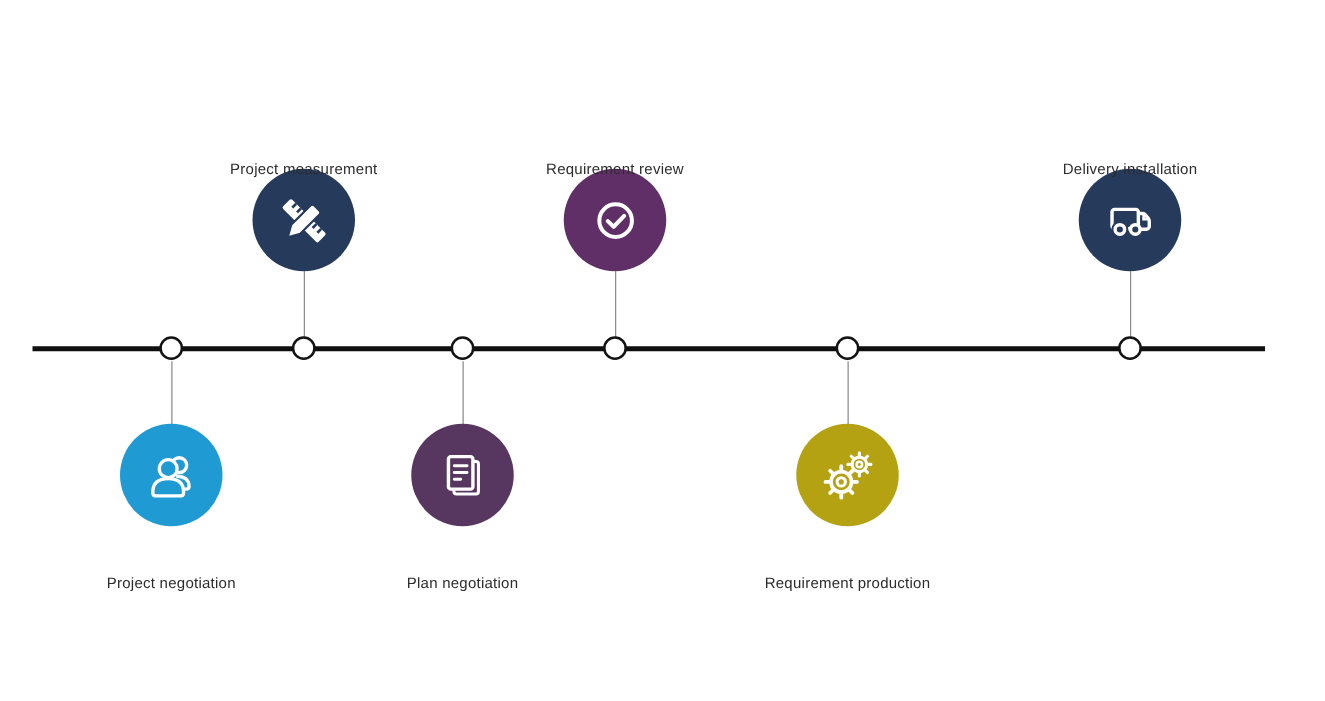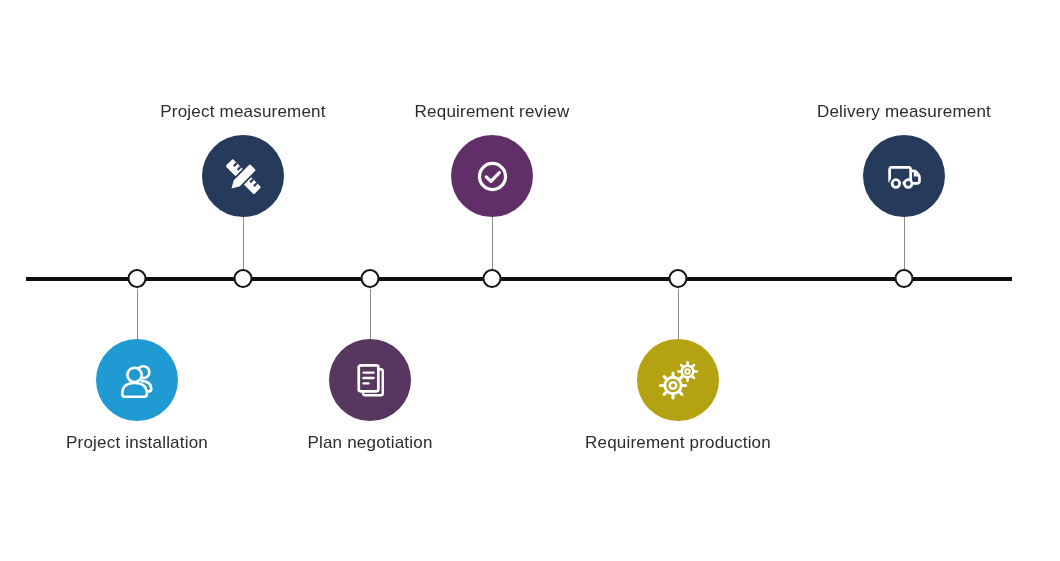--- a/index.html
+++ b/index.html
@@ -8,22 +8,22 @@
     background:var(--bg,#fff);
     font-family:"Liberation Sans","DejaVu Sans",sans-serif;
   }
   .axis{
     position:absolute;left:26px;top:277px;width:986px;height:4px;
     background:var(--axis,#0f0f0f);z-index:1;
   }
   .step{position:absolute;top:0;height:561px;width:0;}
   .label{
     position:absolute;left:0;transform:translateX(-50%);
-    white-space:nowrap;font-size:17px;letter-spacing:.2px;
-    color:var(--label,#2c2c2c);z-index:3;
+    white-space:nowrap;font-size:12px;letter-spacing:.2px;
+    color:var(--label,#2c2c2c);z-index:3;margin-top:26px;
   }
   .above .label{top:102px;}
   .below .label{top:433px;}
   .bubble{
     position:absolute;left:0;transform:translateX(-50%);
     width:82px;height:82px;border-radius:50%;
     background:var(--c,#444);display:flex;align-items:center;justify-content:center;
     z-index:3;
   }
   .above .bubble{top:135px;}
@@ -54,21 +54,21 @@
     <div class="bubble">
       <svg viewBox="0 0 48 48" width="47" height="47">
         <g fill="none" stroke="#fff" stroke-width="2.7" stroke-linejoin="round">
           <circle cx="30" cy="15.5" r="6.1"></circle>
           <path d="M27.5 24.4 q10.3 0.3 10.6 8.1 q0 2.6 -2.7 2.6 l-6 0"></path>
           <path fill="var(--c)" d="M11.3 40.6 h19.4 q2.9 0 2.9 -2.9 q0 -11.2 -12.6 -11.2 q-12.6 0 -12.6 11.2 q0 2.9 2.9 2.9 z"></path>
           <circle fill="var(--c)" cx="21" cy="18.3" r="7.3"></circle>
         </g>
       </svg>
     </div>
-    <div class="label">Project installation</div>
+    <div class="label">Project negotiation</div>
   </div>
 
   <div class="step above" style="left: 243px; --c: #263a5c;">
     <div class="stick"></div>
     <div class="node"></div>
     <div class="bubble">
       <svg viewBox="0 0 48 48" width="47" height="47">
         <g transform="rotate(45 24 24)">
           <rect x="3.5" y="19" width="41" height="10.5" rx="1.5" fill="#fff"></rect>
           <path d="M9.5 19 v4.5 M15 19 v4.5 M20.5 19 v4.5 M27.5 19 v4.5 M33 19 v4.5 M38.5 19 v4.5" stroke="var(--c)" stroke-width="2.2" fill="none"></path>
@@ -158,16 +158,16 @@
         <g stroke="#fff" fill="none" stroke-width="2.8" stroke-linejoin="round">
           <rect x="8.8" y="14.8" width="21.5" height="15.8" rx="2.2"></rect>
           <path d="M30.3 18.2 h3.4 c1 0 1.9 0.45 2.5 1.2 l2.2 2.8 c0.55 0.7 0.85 1.55 0.85 2.45 v3.95 a2.4 2.4 0 0 1 -2.4 2.4 h-6.55"></path>
           <path d="M34.6 18.4 v4.4 h4.4" stroke-width="2.2" stroke-linejoin="miter"></path>
           <circle cx="15.2" cy="31.2" r="3.9" stroke="var(--c)" stroke-width="6.2" fill="var(--c)"></circle>
           <circle cx="27.8" cy="31.2" r="3.9" fill="var(--c)"></circle>
           <circle cx="15.2" cy="31.2" r="3.9" fill="var(--c)"></circle>
         </g>
       </svg>
     </div>
-    <div class="label">Delivery measurement</div>
+    <div class="label">Delivery installation</div>
   </div>
 
 </div>
 
 </body></html>

